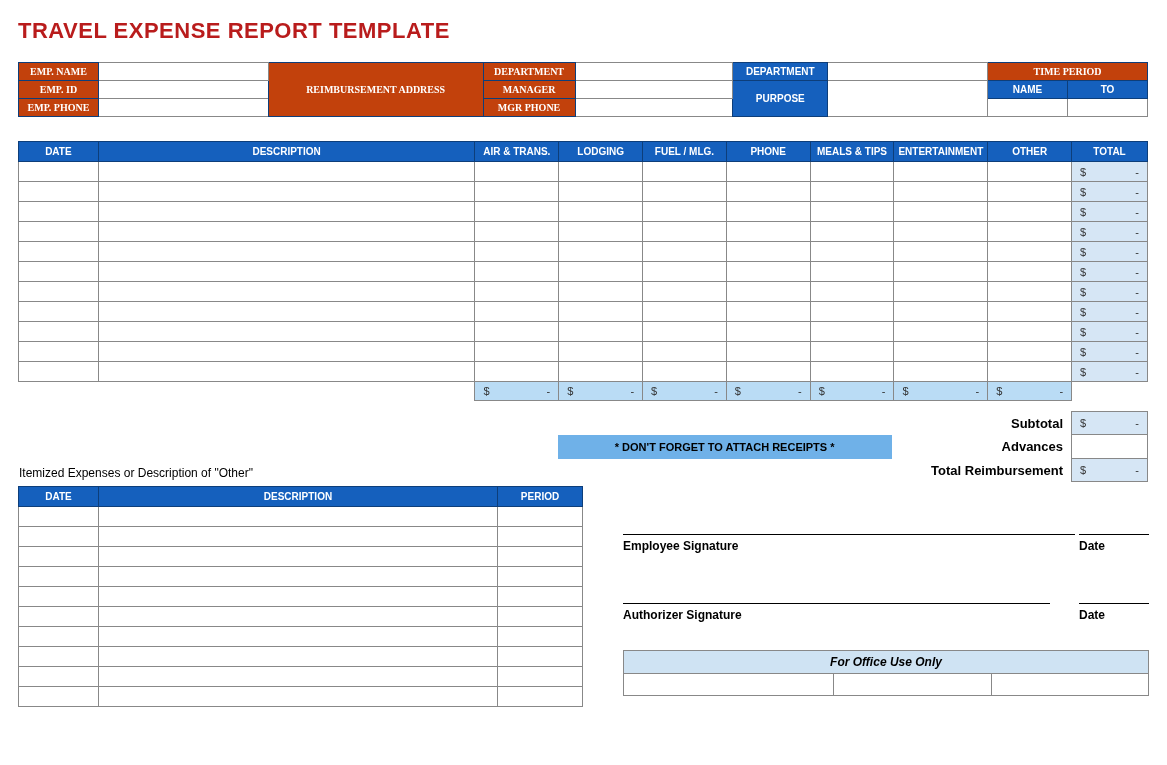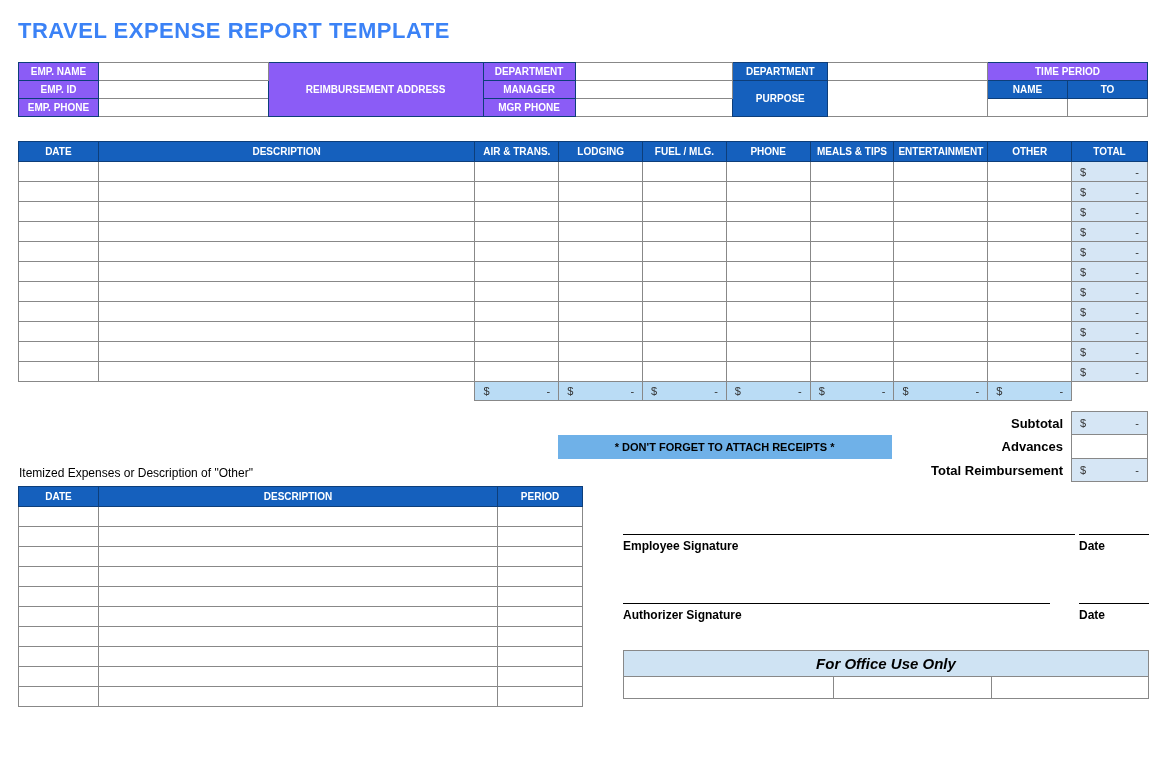--- a/index.html
+++ b/index.html
@@ -5,39 +5,40 @@
   * { box-sizing: border-box; }
   body {
     font-family: Arial, sans-serif;
     font-size: 11px;
     background: #fff;
     margin: 0;
     padding: 18px;
     width: 1167px;
   }
   h1 {
-    color: #3b82f6;
+    color: #b91c1c;
     font-size: 22px;
     font-weight: bold;
     letter-spacing: 0.5px;
     margin: 0 0 18px 0;
   }
   table { border-collapse: collapse; }
   .hdr-cell {
     background: #1560bd;
     color: #fff;
     font-weight: bold;
     text-align: center;
     font-size: 10px;
     border: 1px solid #0d3e7a;
     padding: 3px 6px;
     height: 18px;
   }
   .hdr-dark {
-    background: #8b5cf6;
+    background: #c2410c;
+    font-family: Liberation Serif, serif;
   }
   .val-cell {
     background: #fff;
     border: 1px solid #888;
     padding: 3px 6px;
     height: 18px;
   }
   .exp-head {
     background: #1560bd;
     color: #fff;
@@ -91,21 +92,21 @@
   }
   .sig-label { font-weight: bold; font-size: 12px; }
   .sig-line { border-top: 1px solid #000; padding-top: 4px; }
   .office-head {
     background: #cfe3f3;
     border: 1px solid #888;
     font-weight: bold;
     font-style: italic;
     text-align: center;
     padding: 4px;
-    font-size: 15px;
+    font-size: 12px;
   }
   .office-row td {
     border: 1px solid #888;
     height: 22px;
   }
   .currency { display: flex; justify-content: space-between; }
 </style>
 </head>
 <body>
 

